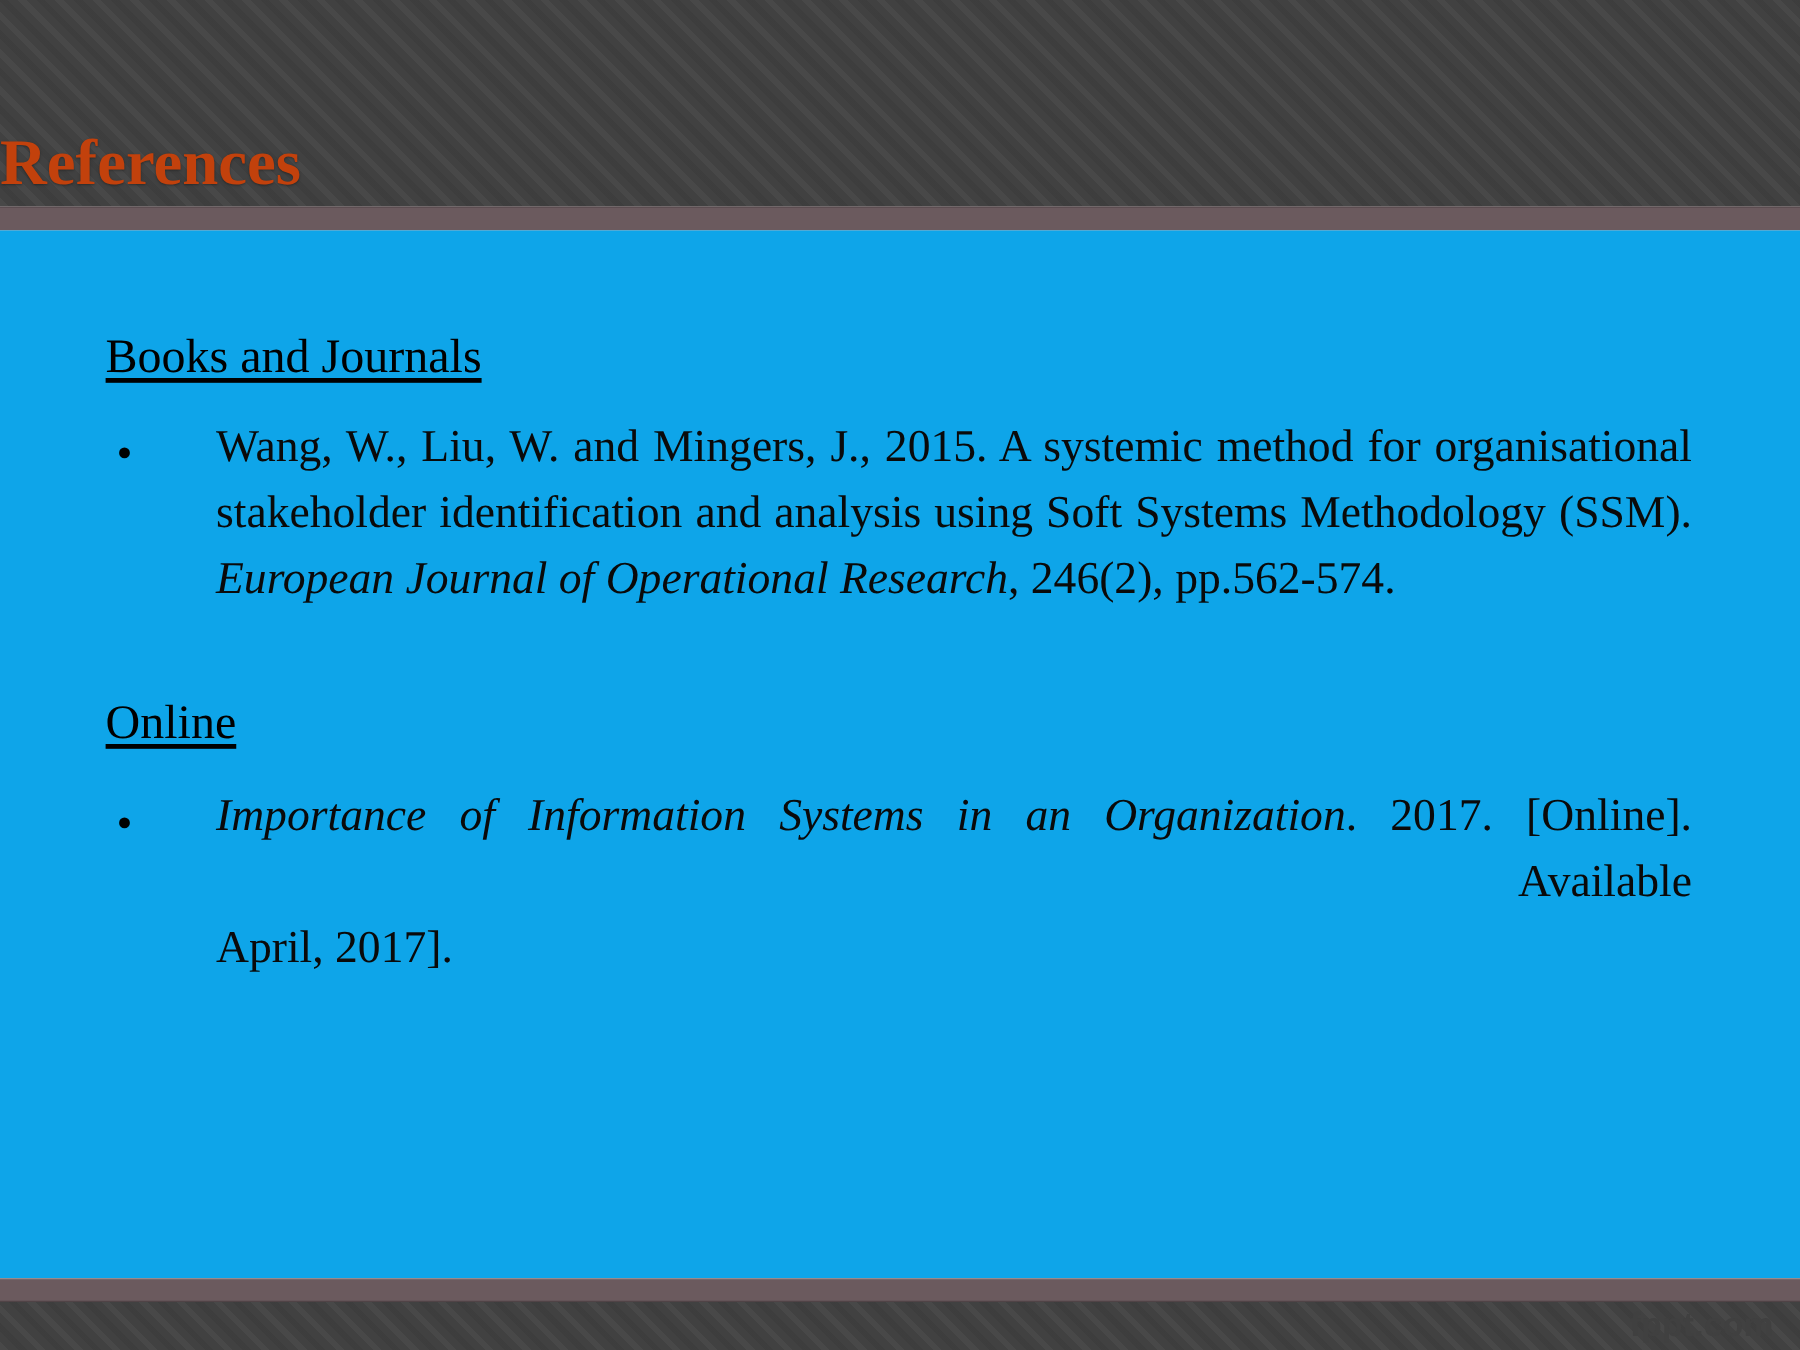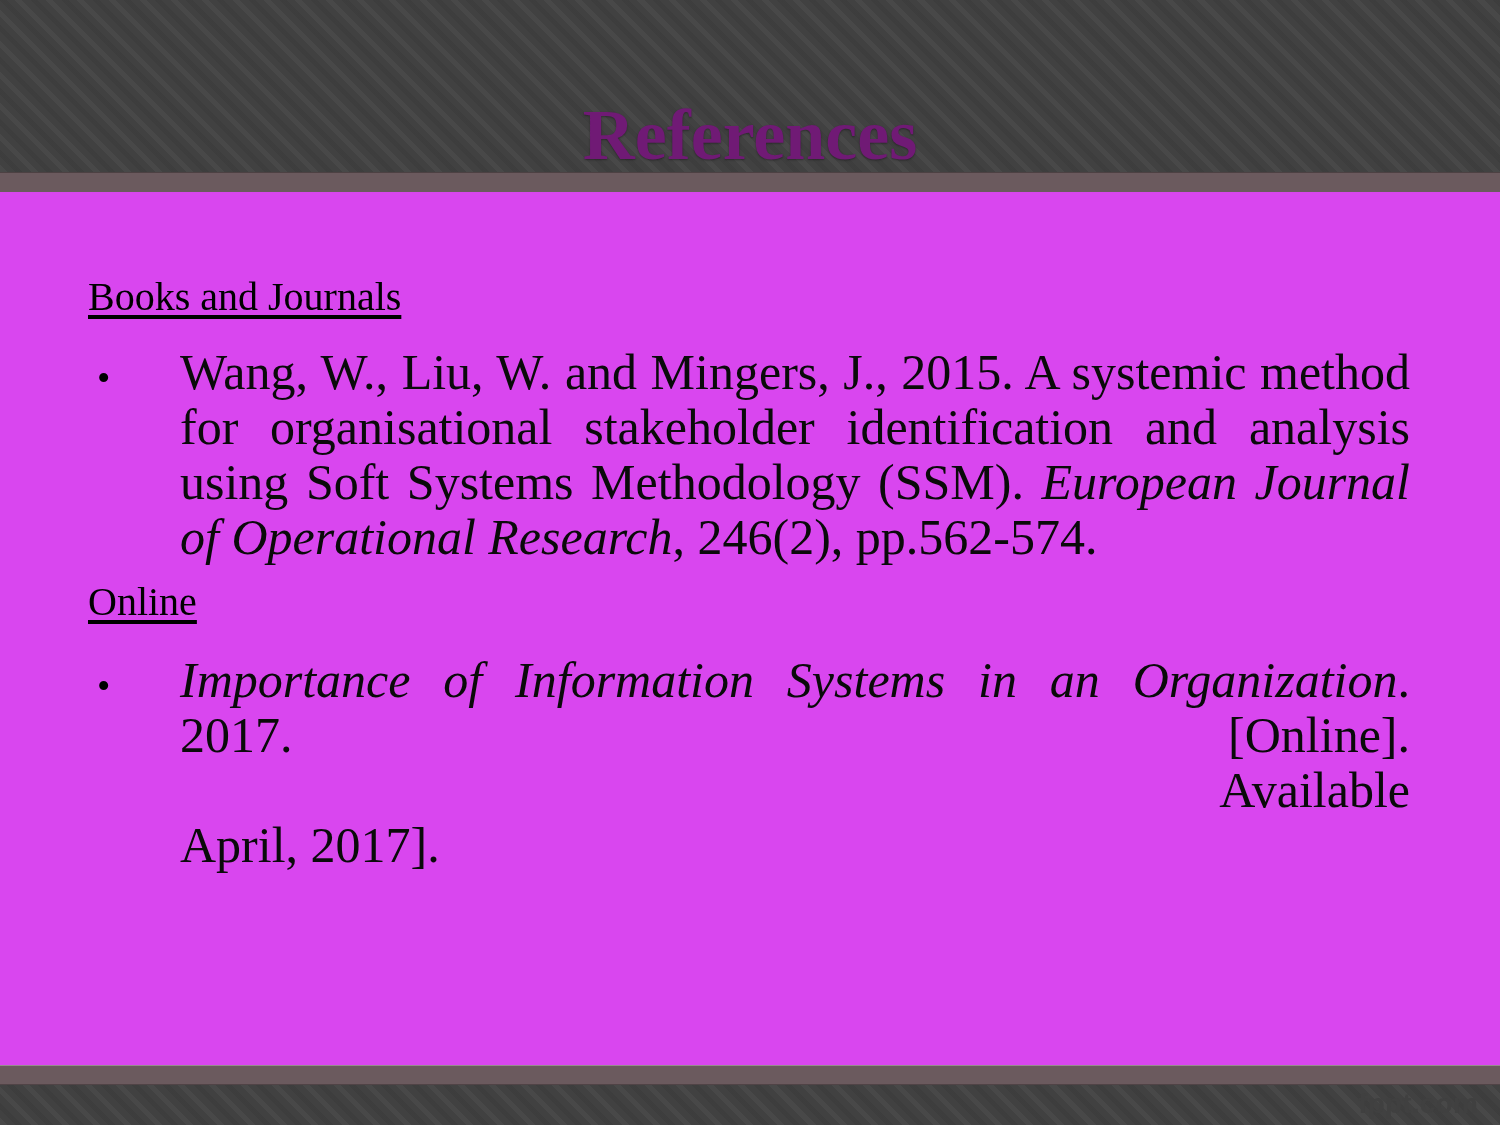--- a/index.html
+++ b/index.html
@@ -63,38 +63,38 @@
     box-shadow: inset 0 1px 0 rgba(255,255,255,0.30),
                 inset 0 -1px 0 rgba(0,0,0,0.25);
   }
 
   
   .slide-title {
     position: absolute;
     top: 98px;
     left: 0;
     width: 100%;
-    text-align: center;
-    color: #701a75;
+    text-align: left;
+    color: #c2410c;
     font-family: "Liberation Serif", "DejaVu Serif", serif;
     font-weight: bold;
-    font-size: 72px;
+    font-size: 54px;
     line-height: 74px;
     letter-spacing: 0px;
     text-shadow: 0 1px 2px rgba(0,0,0,0.35);
   }
 
   
   .content {
     position: absolute;
     top: 192px;
     left: 0;
     width: 1500px;
     height: 873px;
-    background: #d946ef;
+    background: #0ea5e9;
   }
 
   .section-heading {
     position: absolute;
     left: 88px;
     font-size: 40px;
     line-height: 46px;
     color: #000000;
     text-decoration: underline;
     text-underline-offset: 5px;
@@ -115,21 +115,21 @@
     position: absolute;
     left: 9px;
     top: 6px;
     font-size: 38px;
     line-height: 54px;
     color: #000000;
   }
 
   .bullet-text {
     margin-left: 92px;
-    font-size: 50px;
+    font-size: 38px;
     line-height: 55px;
     color: #0a0a0a;
     text-align: justify;
     text-justify: inter-word;
   }
   .bullet-text .it { font-style: italic; }
   .bullet-text sup {
     font-size: 0.58em;
     vertical-align: super;
     line-height: 0;

